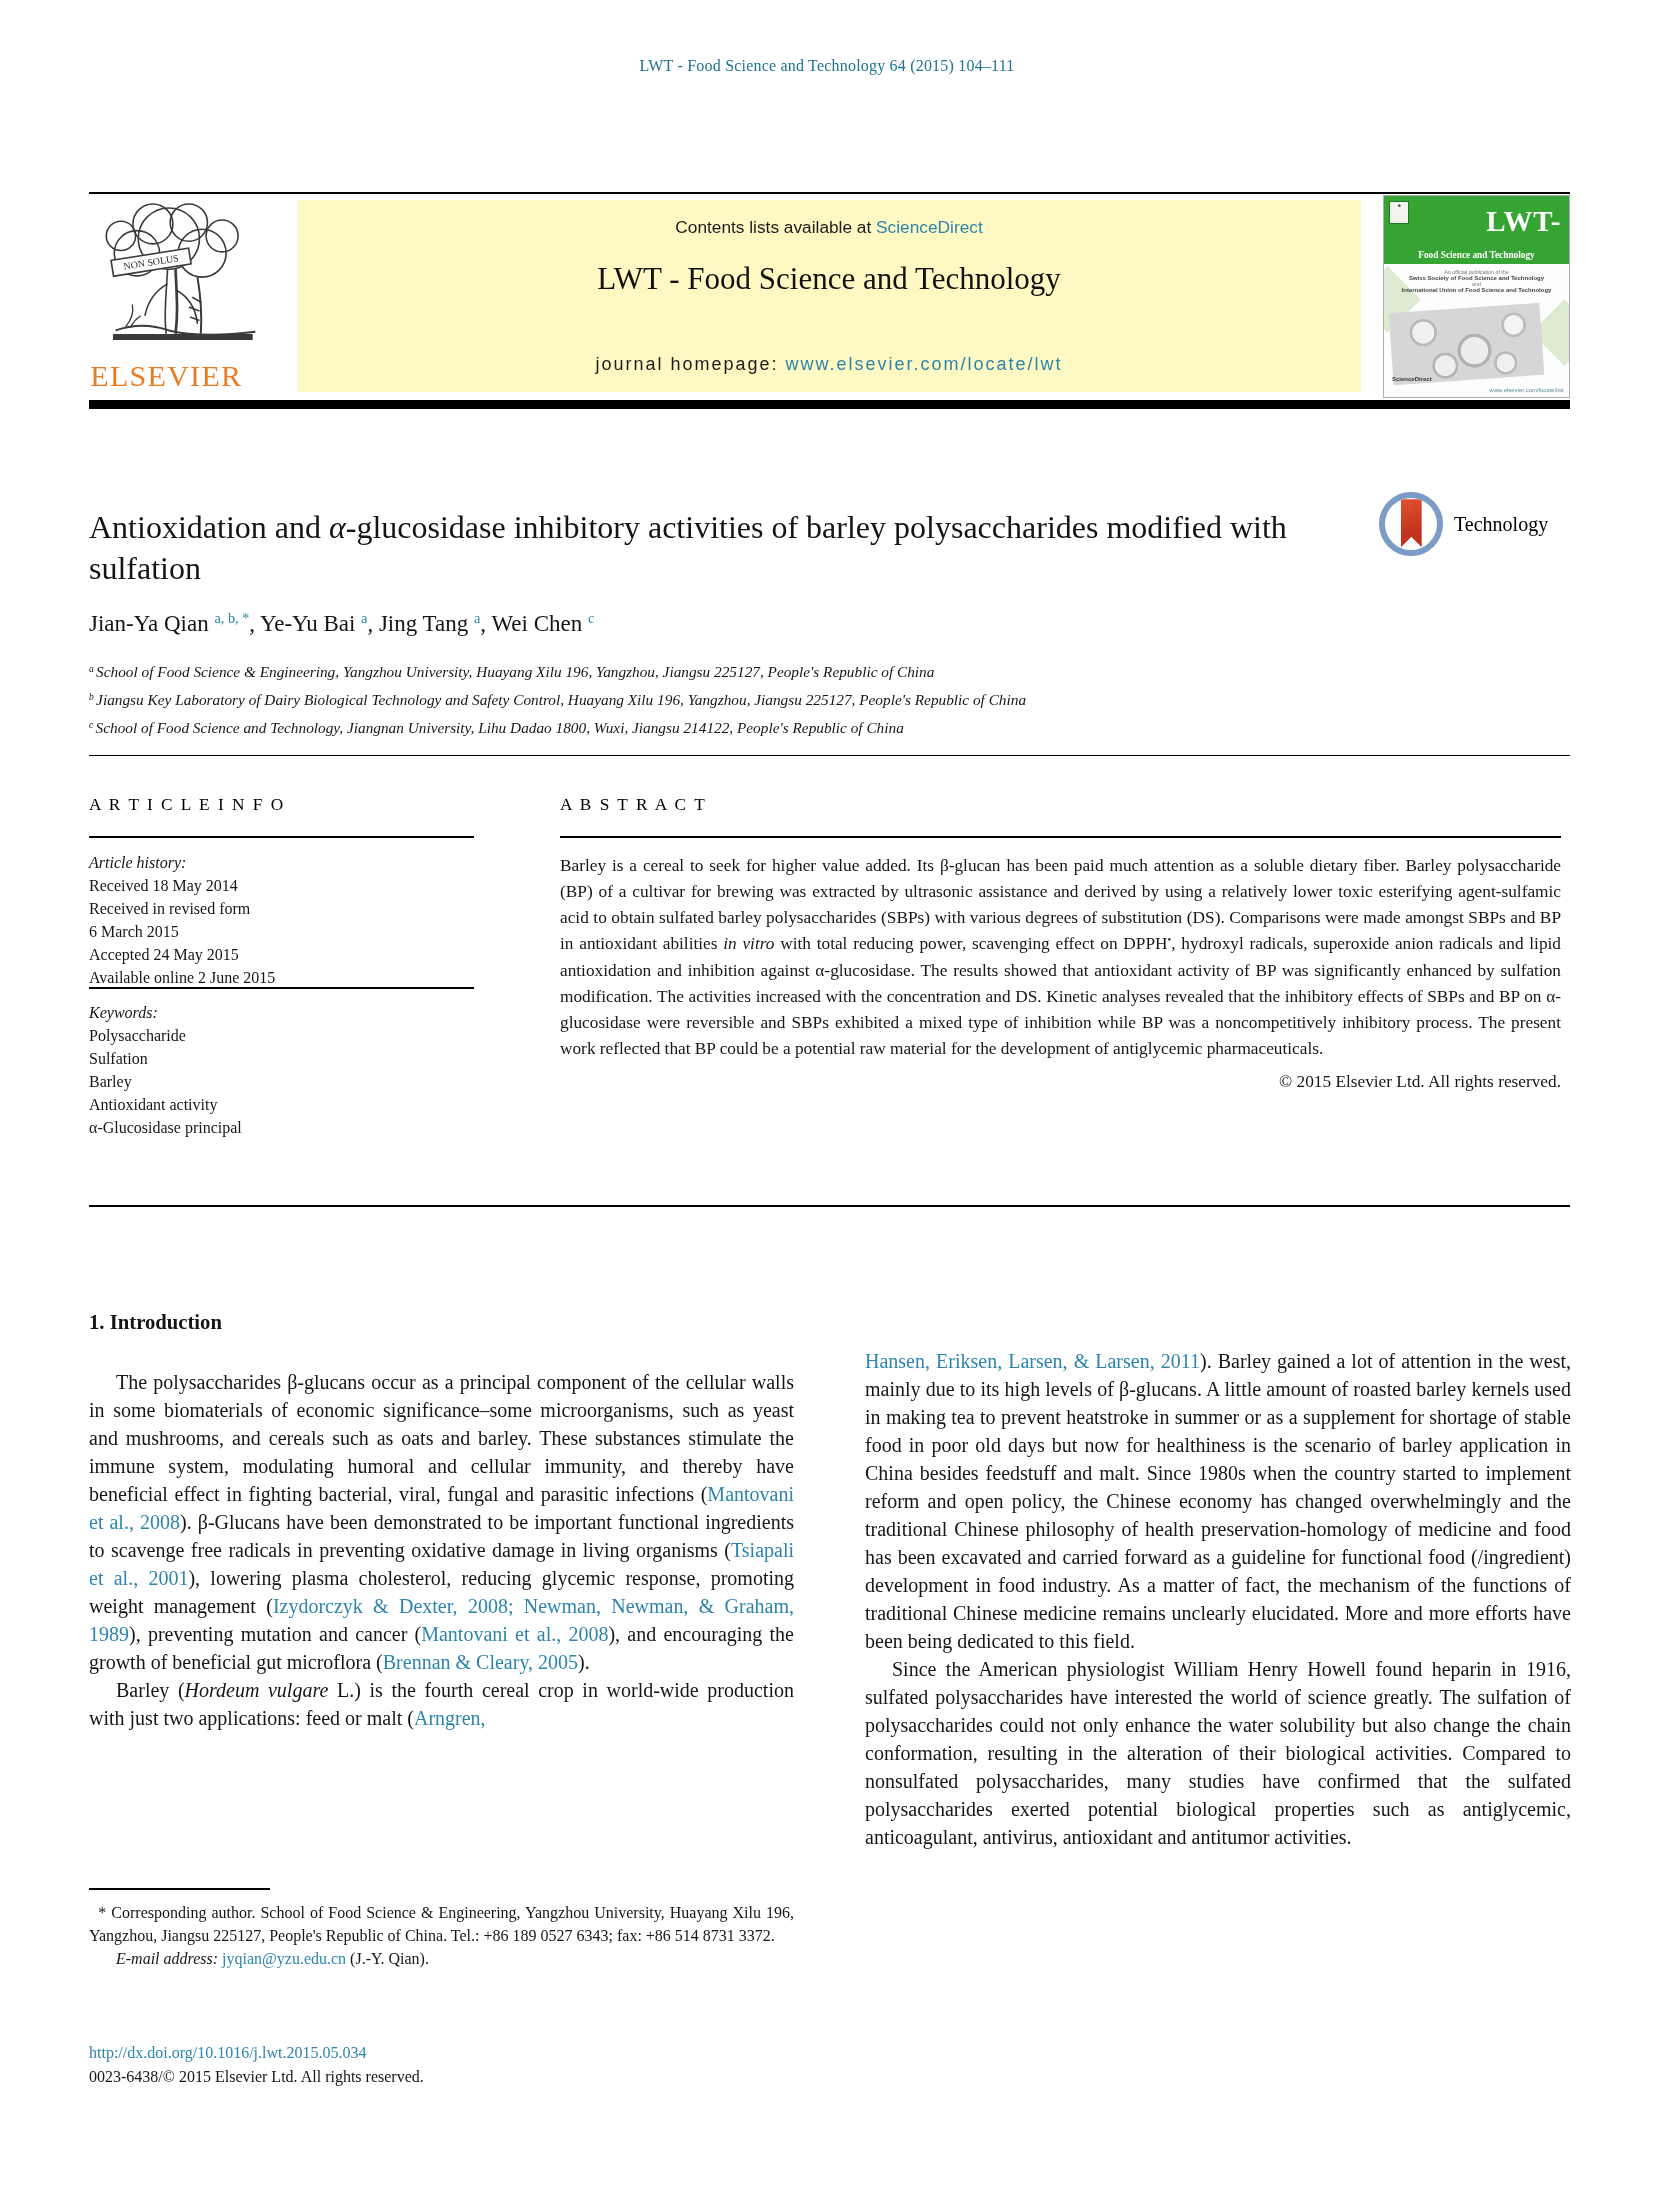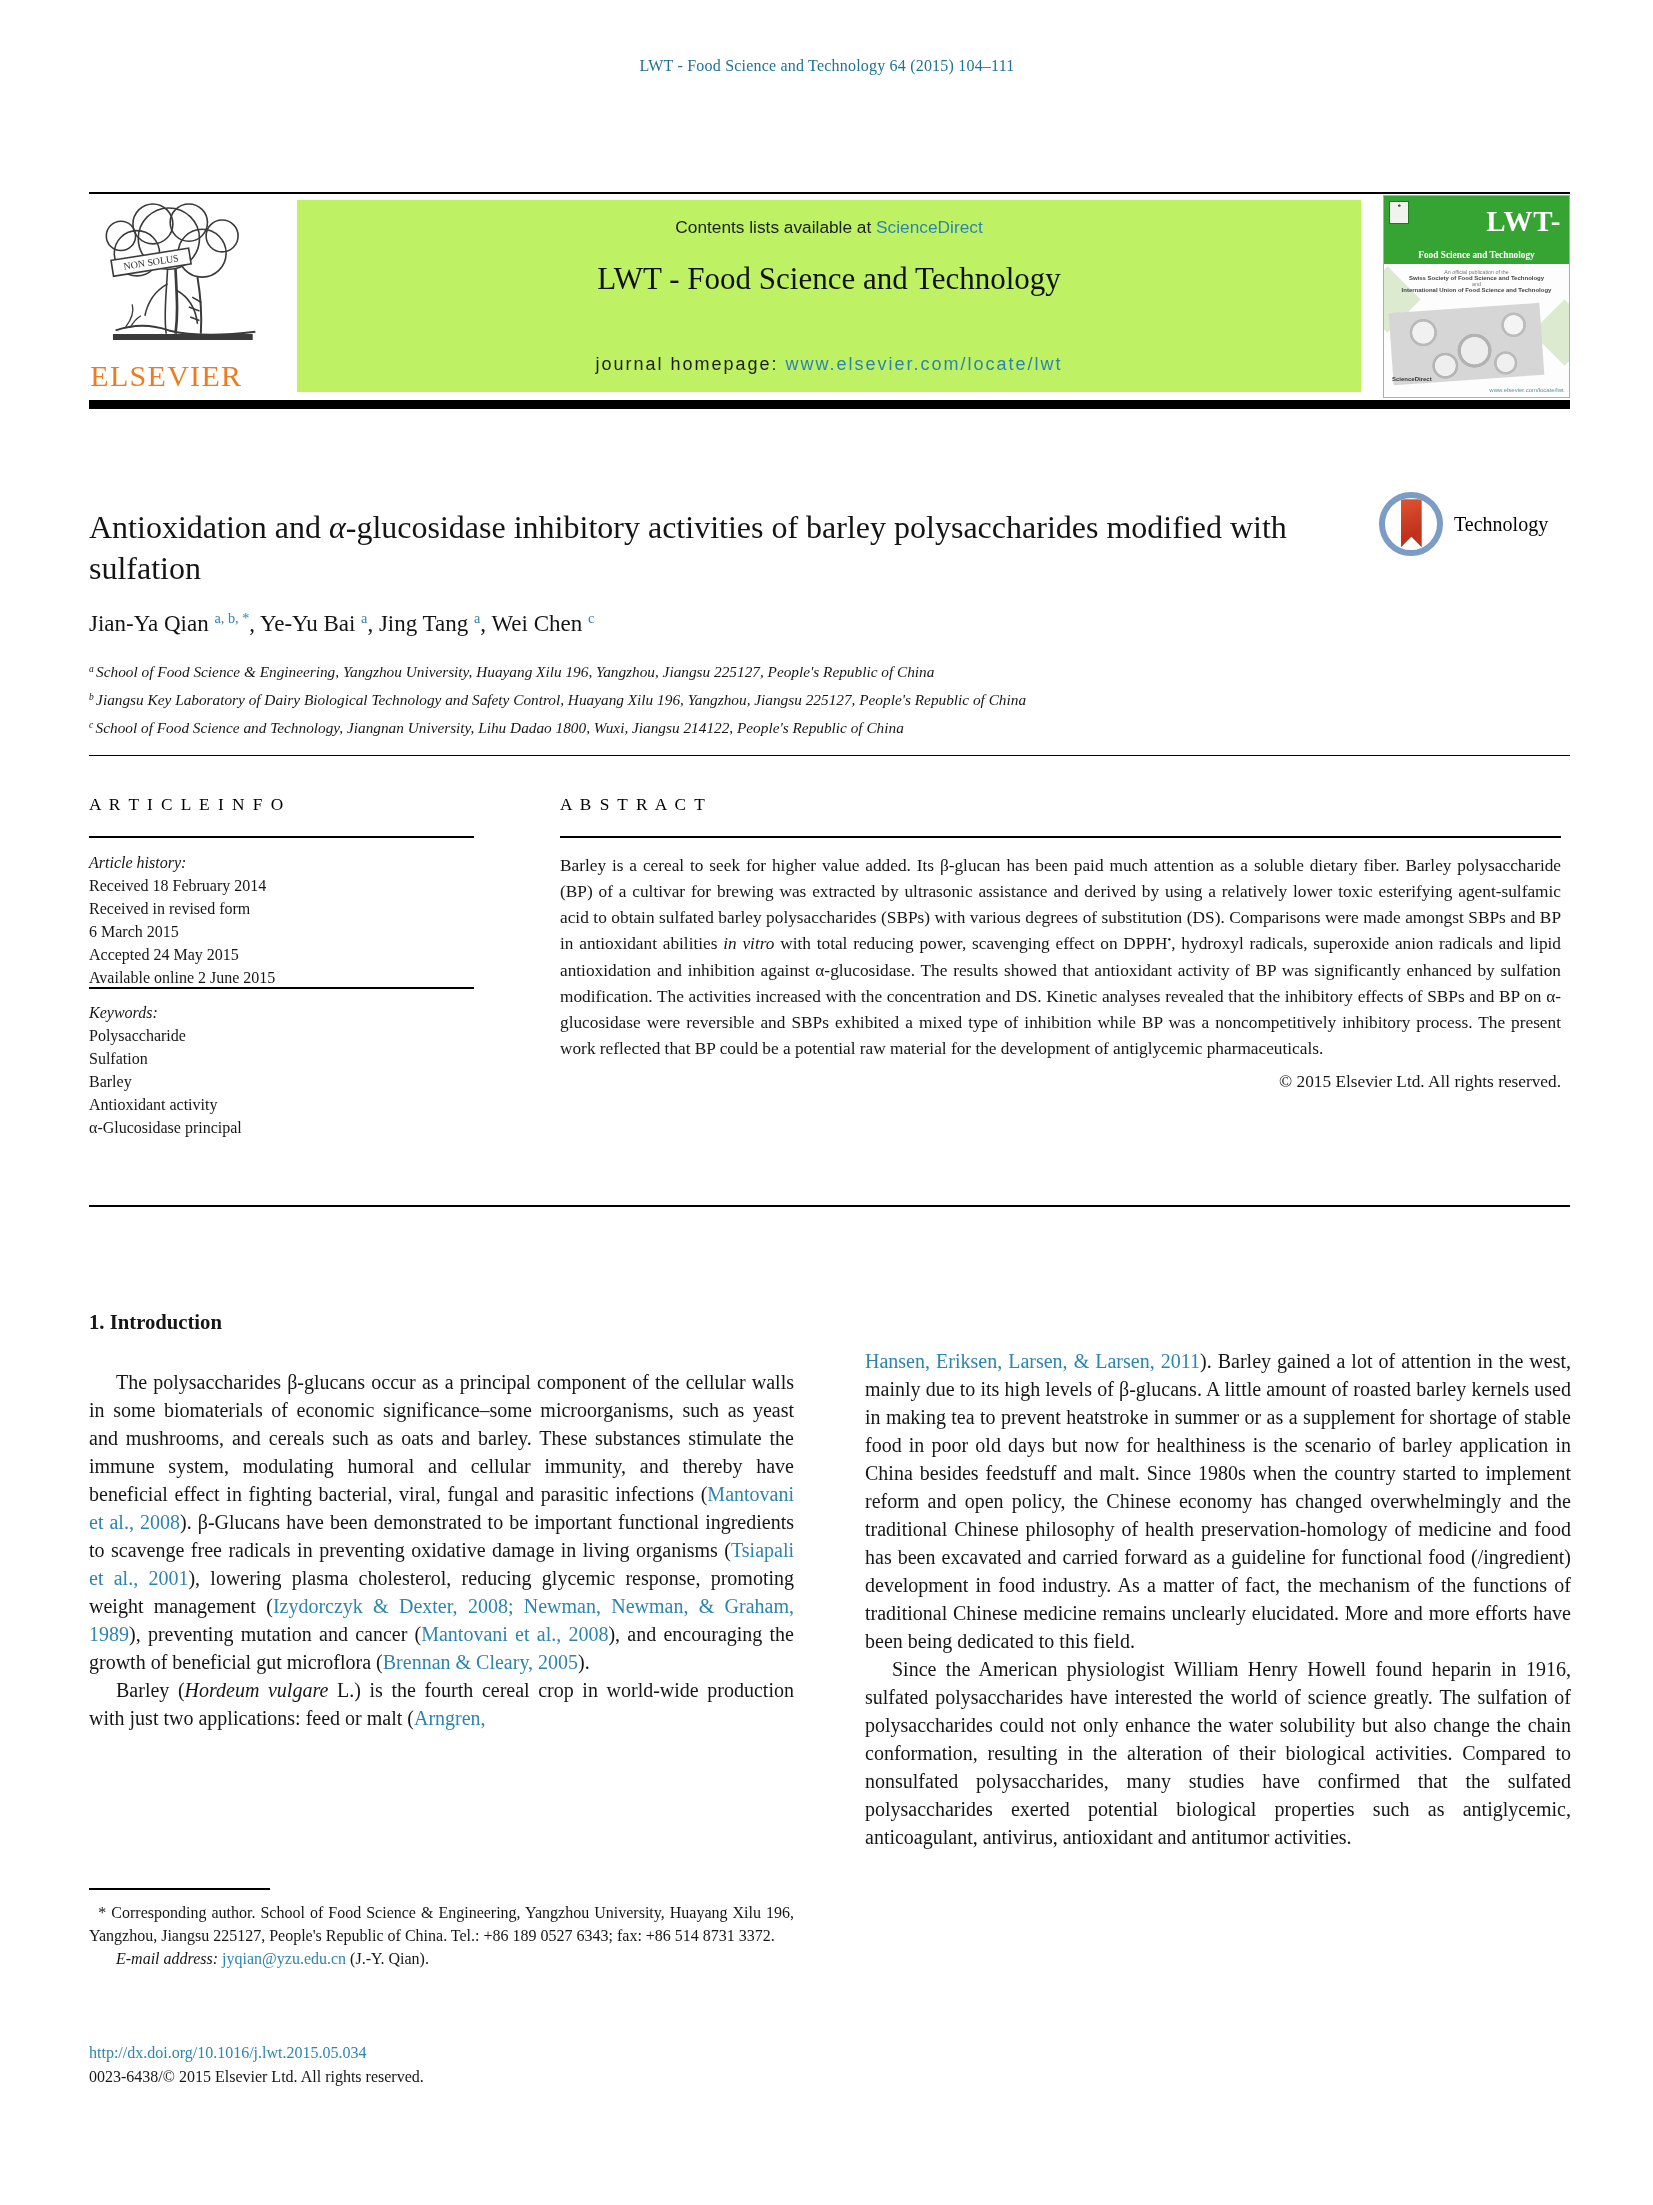--- a/index.html
+++ b/index.html
@@ -17,21 +17,21 @@
   .citation{position:absolute;top:57px;left:0;width:100%;text-align:center;
             font-size:16px;color:#1f7291;letter-spacing:0.2px;}
 
   
   .hdr{position:absolute;left:89px;top:192px;width:1481px;height:208px;}
   .hdr-topline{position:absolute;left:0;top:0;width:100%;height:2px;background:#000;}
   .elsevier{position:absolute;left:0;top:5.3px;width:200px;height:200px;}
   .elsevier svg{display:block;}
   .elsevier-word{position:absolute;left:1.3px;bottom:4px;font-size:30px;color:#ec7c21;
                  letter-spacing:1.3px;font-weight:400;}
-  .graybox{position:absolute;left:208px;top:8px;width:1064px;height:192px;background:#bef264;}
+  .graybox{position:absolute;left:208px;top:8px;width:1064px;height:192px;background:#fef9c3;}
   .contents-line{position:absolute;top:17.3px;width:100%;text-align:center;font-size:17.3px;color:#1c1c1c;}
   .journal-title{position:absolute;top:61px;width:100%;text-align:center;font-size:31px;color:#111;}
   .homepage-line{position:absolute;bottom:17.3px;width:100%;text-align:center;font-size:18px;
                  letter-spacing:2px;color:#1c1c1c;}
   .cover{position:absolute;right:0;top:2.7px;width:187px;height:203px;border:0.7px solid #adadad;
          background:#fdfdfd;overflow:hidden;}
   .cover-band{position:absolute;left:0;top:0;width:100%;height:68px;background:#36a433;}
   .cover-minibox{position:absolute;left:5.3px;top:5.3px;width:20px;height:23px;background:#f2f2ef;
                  border:0.7px solid #1f7a1e;font-size:4.7px;color:#333;text-align:center;line-height:5.3px;padding-top:1.3px;}
   .cover-lwt{position:absolute;right:8px;top:9.3px;font-size:29px;font-weight:bold;color:#fff;letter-spacing:0.7px;}
@@ -190,21 +190,21 @@
 
   <div class="rule rule-mid"></div>
 
   <div class="sec-head ai-head">A R T I C L E   I N F O</div>
   <div class="sec-head ab-head">A B S T R A C T</div>
   <div class="rule ai-rule1"></div>
   <div class="rule ab-rule"></div>
 
   <div class="ai-history">
     <div class="i">Article history:</div>
-    <div>Received 18 February 2014</div>
+    <div>Received 18 May 2014</div>
     <div>Received in revised form</div>
     <div>6 March 2015</div>
     <div>Accepted 24 May 2015</div>
     <div>Available online 2 June 2015</div>
   </div>
 
   <div class="rule ai-rule2"></div>
 
   <div class="ai-keywords">
     <div class="i">Keywords:</div>

